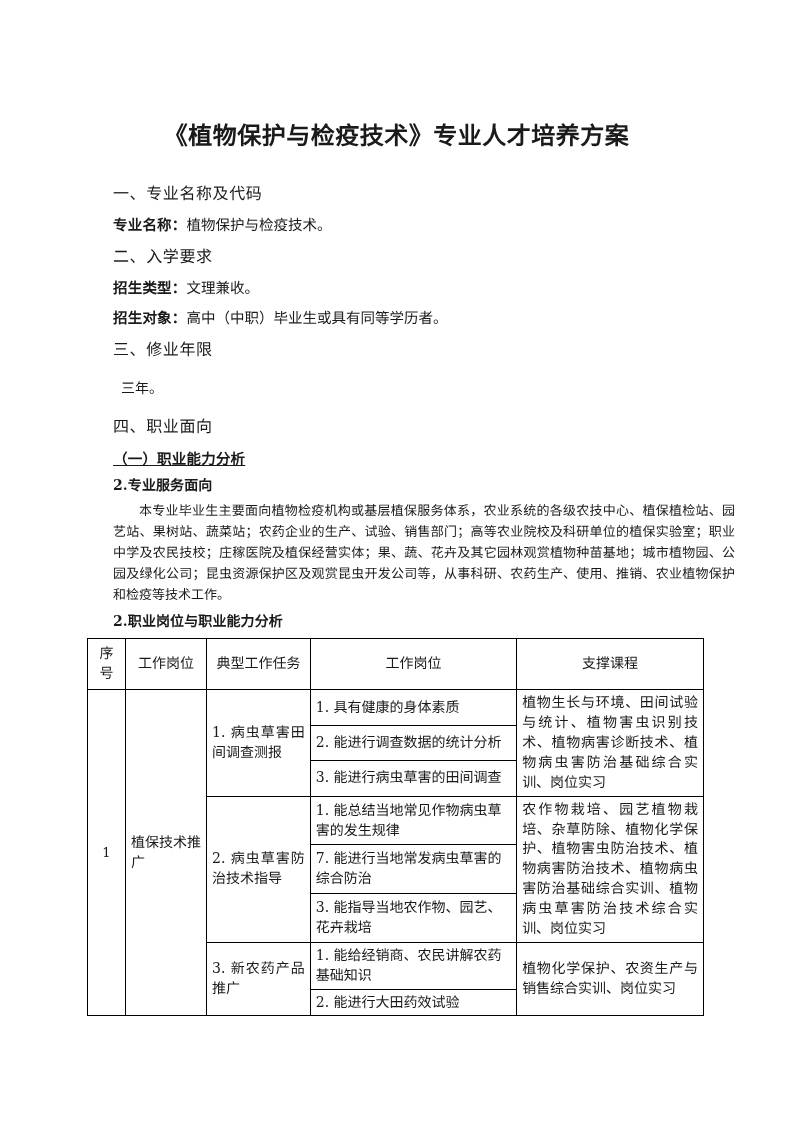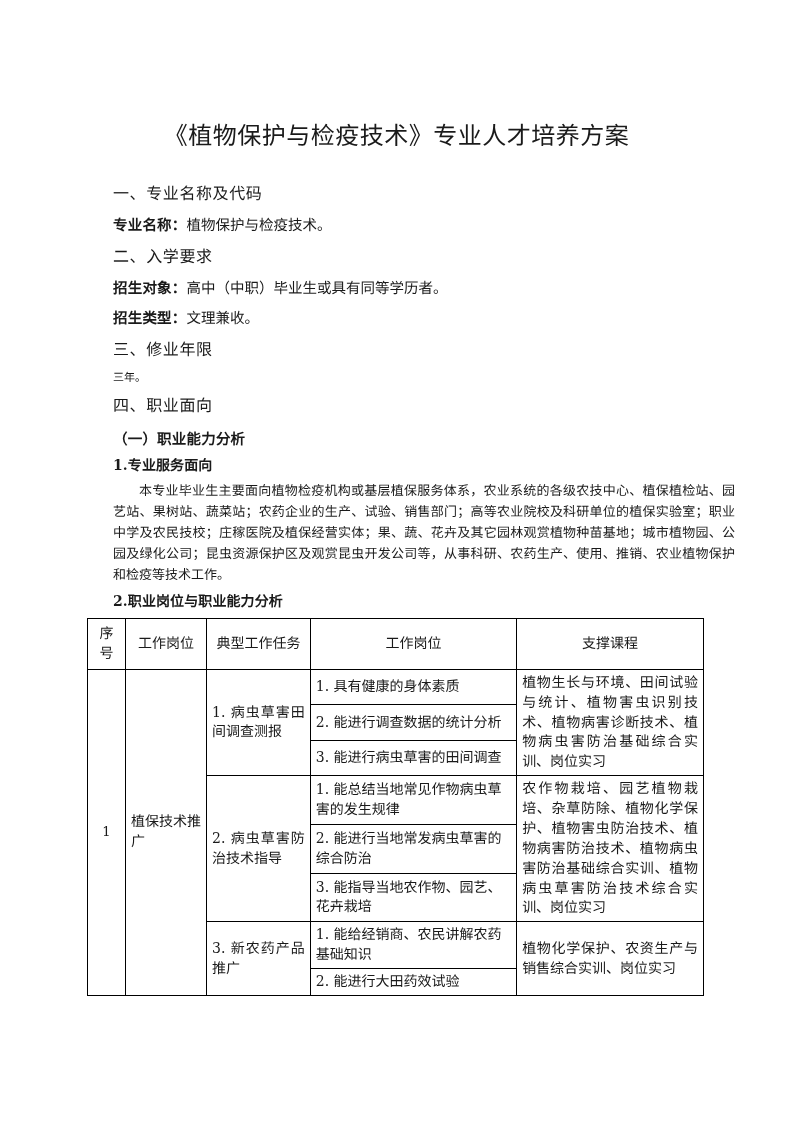--- a/index.html
+++ b/index.html
@@ -21,21 +21,21 @@
     width: 793px;
     height: 1122px;
     padding: 0;
     position: relative;
   }
 
   
   .doc-title {
     text-align: center;
     font-size: 24px;
-    font-weight: normal;
+    font-weight: bold;
     letter-spacing: 0.5px;
     margin: 0;
     padding-top: 122px;
     line-height: 1.2;
     font-family: "DejaVu Serif", "Liberation Serif", serif;
   }
 
   
   .content {
     margin-top: 26px;
@@ -63,34 +63,35 @@
   .kv .k {
     font-weight: bold;
     letter-spacing: 0.2px;
   }
   .kv .v {
     font-weight: normal;
   }
 
   
   .plain {
-    font-size: 11px;
-    line-height: 1.5;
-    margin: 0;
+    font-size: 14px;
+    line-height: 1.5;
+    margin: 8px;
     padding: 4px 0 3px 0;
   }
 
   
   .h2cn {
     font-size: 14.5px;
     font-weight: bold;
     line-height: 1.5;
     margin: 0;
     padding: 5px 0 2px 0;
     letter-spacing: 0.2px;
+    text-decoration: underline;
   }
   
   .h3cn {
     font-size: 14px;
     font-weight: bold;
     line-height: 1.5;
     margin: 0;
     padding: 3px 0 2px 0;
     letter-spacing: 0.1px;
   }
@@ -153,32 +154,32 @@
 
   <div class="content">
 
     <p class="h1cn">一、专业名称及代码</p>
     <p class="kv">
       <span class="k">专业名称：</span><span class="v">植物保护与检疫技术。</span>
     </p>
 
     <p class="h1cn">二、入学要求</p>
     <p class="kv">
+      <span class="k">招生类型：</span><span class="v">文理兼收。</span>
+    </p>
+    <p class="kv">
       <span class="k">招生对象：</span><span class="v">高中（中职）毕业生或具有同等学历者。</span>
     </p>
-    <p class="kv">
-      <span class="k">招生类型：</span><span class="v">文理兼收。</span>
-    </p>
 
     <p class="h1cn">三、修业年限</p>
     <p class="plain">三年。</p>
 
     <p class="h1cn">四、职业面向</p>
     <p class="h2cn">（一）职业能力分析</p>
-    <p class="h3cn">1.专业服务面向</p>
+    <p class="h3cn">2.专业服务面向</p>
     <p class="para">本专业毕业生主要面向植物检疫机构或基层植保服务体系，农业系统的各级农技中心、植保植检站、园艺站、果树站、蔬菜站；农药企业的生产、试验、销售部门；高等农业院校及科研单位的植保实验室；职业中学及农民技校；庄稼医院及植保经营实体；果、蔬、花卉及其它园林观赏植物种苗基地；城市植物园、公园及绿化公司；昆虫资源保护区及观赏昆虫开发公司等，从事科研、农药生产、使用、推销、农业植物保护和检疫等技术工作。</p>
     <p class="h3cn">2.职业岗位与职业能力分析</p>
 
   </div>
 
   <div class="tbl-wrap">
     <table class="jobtbl">
       <thead>
         <tr>
           <th class="c-no">序号</th>
@@ -201,21 +202,21 @@
           </tr>
           <tr>
             <td class="c-abil vabil">3. 能进行病虫草害的田间调查</td>
           </tr>
           <tr>
             <td class="c-task vtask" rowspan="3">2. 病虫草害防治技术指导</td>
             <td class="c-abil vabil">1. 能总结当地常见作物病虫草害的发生规律</td>
             <td class="c-cour vcour" rowspan="3">农作物栽培、园艺植物栽培、杂草防除、植物化学保护、植物害虫防治技术、植物病害防治技术、植物病虫害防治基础综合实训、植物病虫草害防治技术综合实训、岗位实习</td>
           </tr>
           <tr>
-            <td class="c-abil vabil">2. 能进行当地常发病虫草害的综合防治</td>
+            <td class="c-abil vabil">7. 能进行当地常发病虫草害的综合防治</td>
           </tr>
           <tr>
             <td class="c-abil vabil">3. 能指导当地农作物、园艺、花卉栽培</td>
           </tr>
           <tr>
             <td class="c-task vtask" rowspan="2">3. 新农药产品推广</td>
             <td class="c-abil vabil">1. 能给经销商、农民讲解农药基础知识</td>
             <td class="c-cour vcour" rowspan="2">植物化学保护、农资生产与销售综合实训、岗位实习</td>
           </tr>
           <tr>

